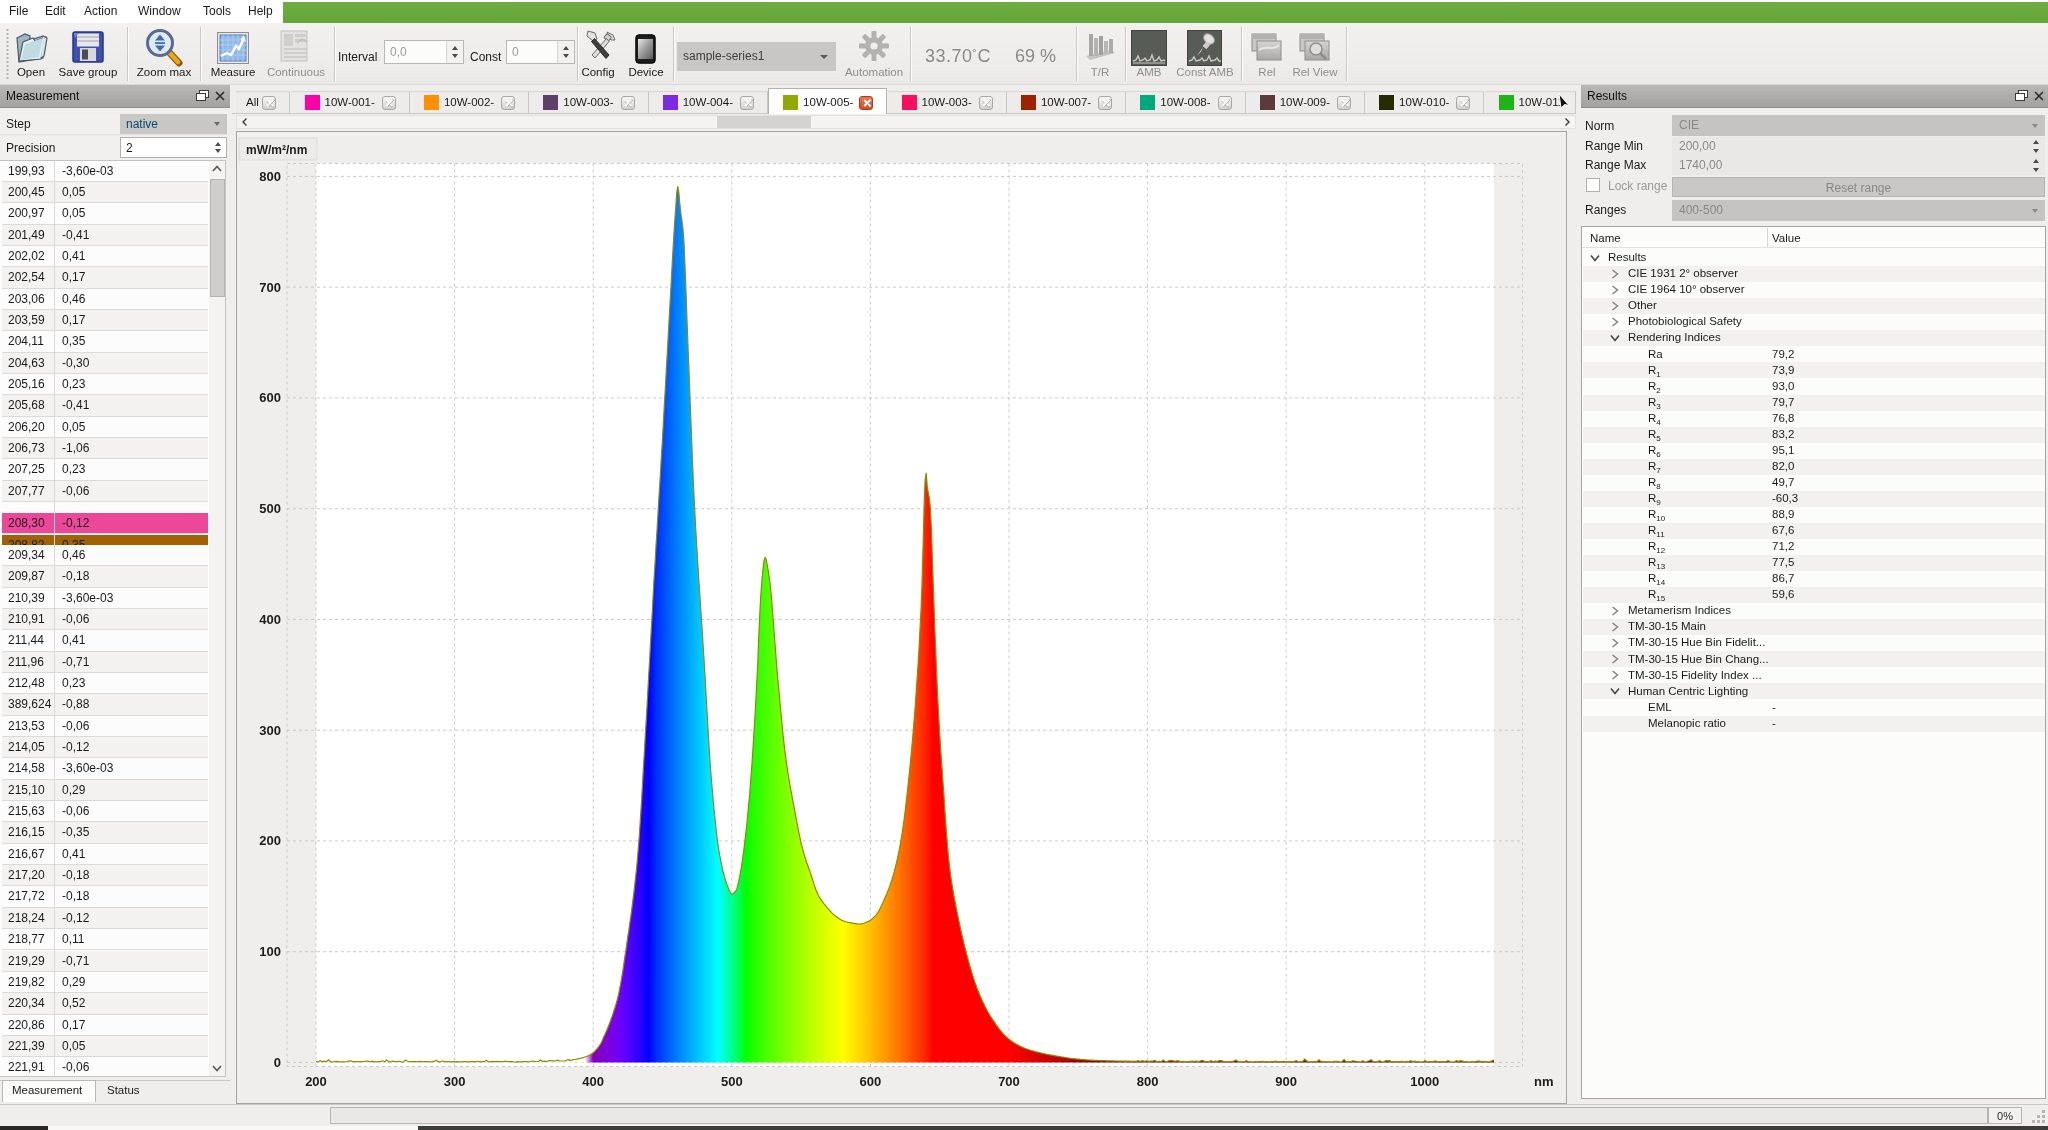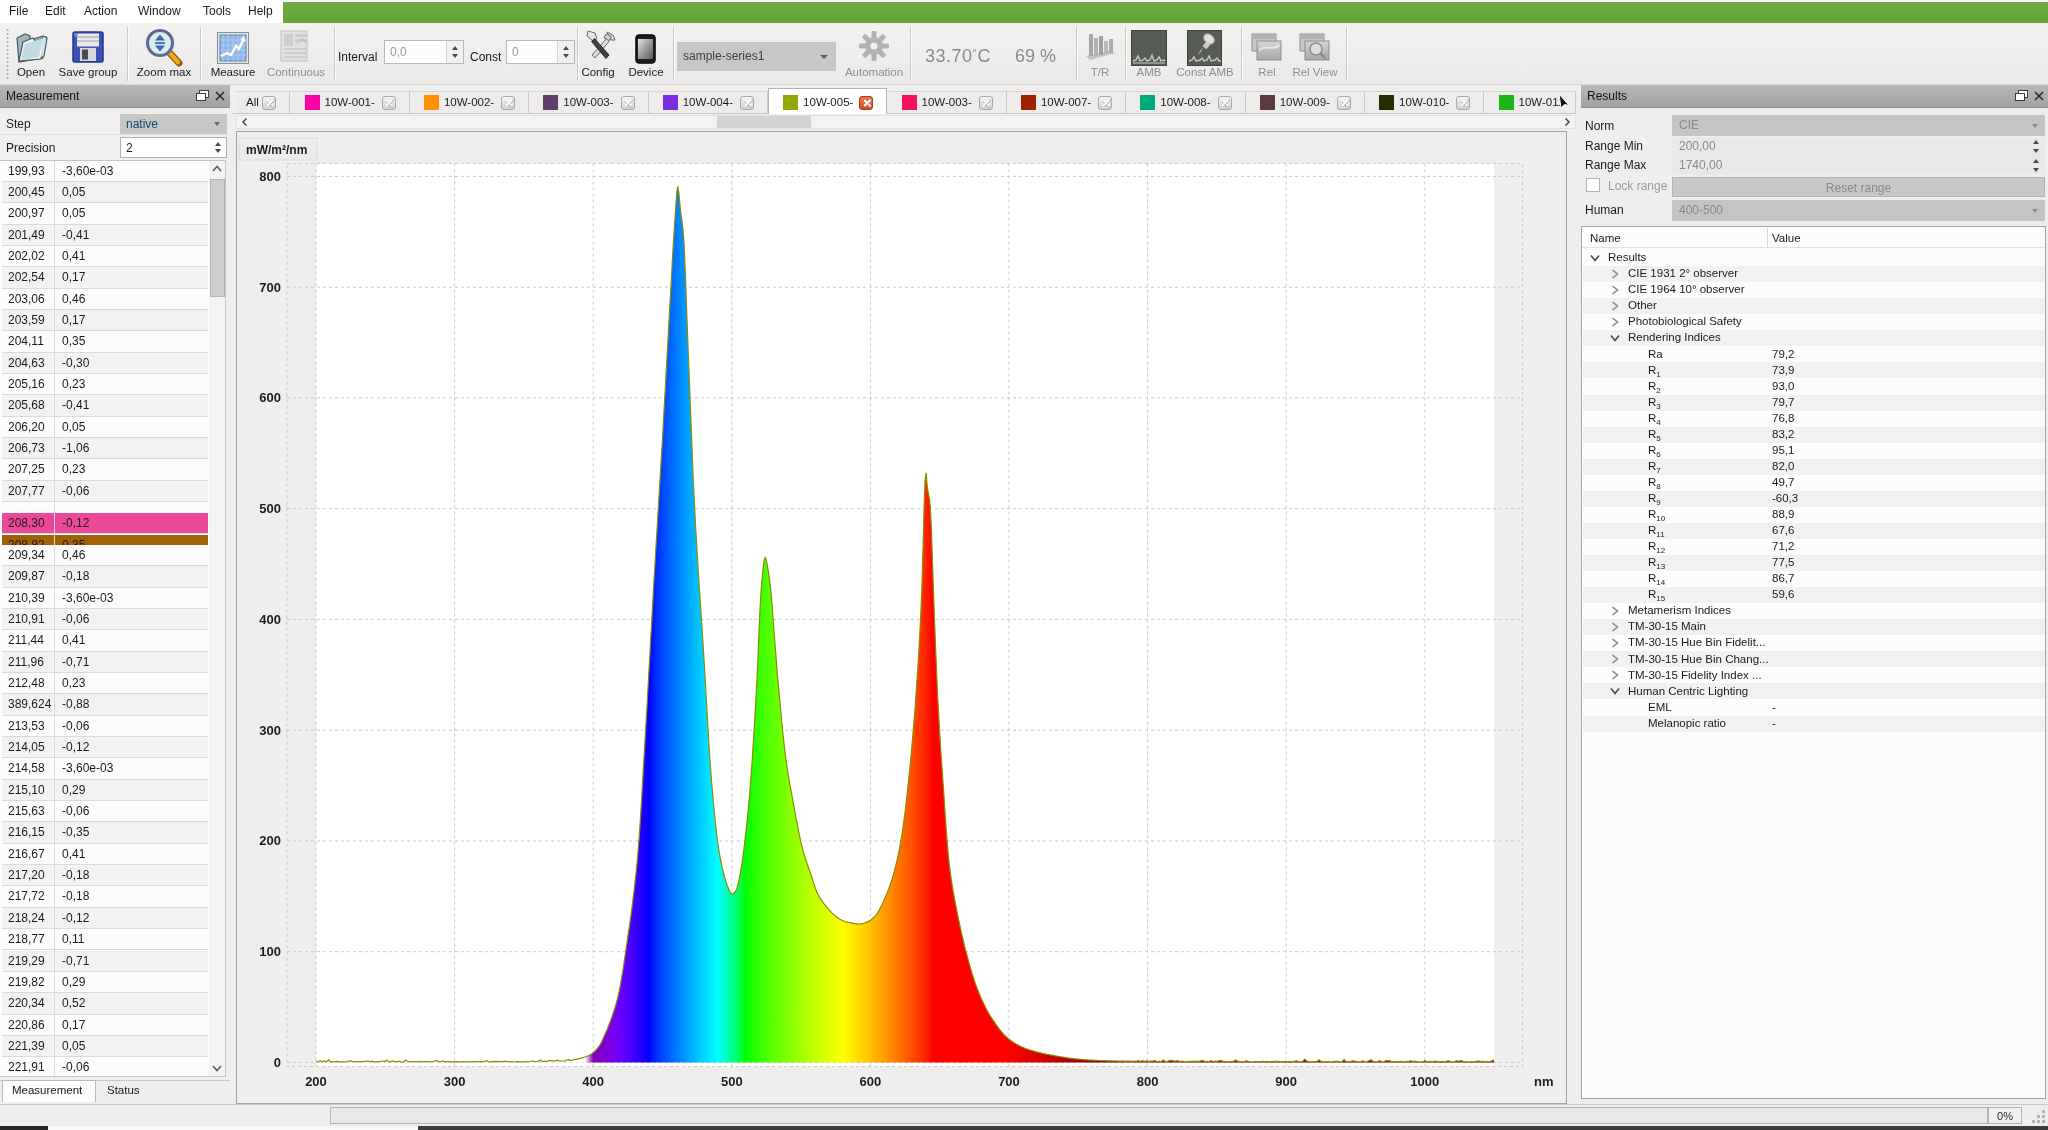--- a/index.html
+++ b/index.html
@@ -701,21 +701,21 @@
 <div class="a" style="left:1672px;top:156px;width:373px;height:19px;background:#e9e8e6">
  <span class="gtext" style="top:2px">1740,00</span>
  <i class="tri-u" style="position:absolute;right:6px;top:3px"></i>
     <i class="tri-d" style="position:absolute;right:6px;bottom:3px"></i>
 </div>
 <div class="a" style="left:1586px;top:178px;width:14px;height:14px;background:#fff;border:1px solid #b1b0ae"></div>
 <div class="rlabg" style="left:1608px;top:179px">Lock range</div>
 <div class="a" style="left:1672px;top:177px;width:373px;height:20px;background:#c9c8c6;border:1px solid #b5b4b2">
  <div style="position:absolute;left:0;right:0;top:3px;text-align:center;font-size:12px;color:#8a8988">Reset range</div>
 </div>
-<div class="rlab" style="left:1585px;top:203px">Human</div>
+<div class="rlab" style="left:1585px;top:203px">Ranges</div>
 <div class="a" style="left:1672px;top:200px;width:373px;height:21px;background:#c5c4c2">
  <span class="gtext" style="top:3px">400-500</span>
  <i class="tri-d" style="position:absolute;right:7px;top:9px;border-top-color:#8a8988"></i>
 </div>
 
 <div class="a" style="left:1581px;top:226px;width:465px;height:873px;background:#fcfcfb;border:1px solid #a5a4a2"></div>
 <div class="a" style="left:1590px;top:232px;font-size:11.5px;color:#1a1a1a">Name</div>
 <div class="a" style="left:1772px;top:232px;font-size:11.5px;color:#1a1a1a">Value</div>
 <div class="a" style="left:1767px;top:228px;width:1px;height:19px;background:#d8d7d5"></div>
 <div class="a" style="left:1582px;top:247px;width:463px;height:1px;background:#e2e1df"></div>

